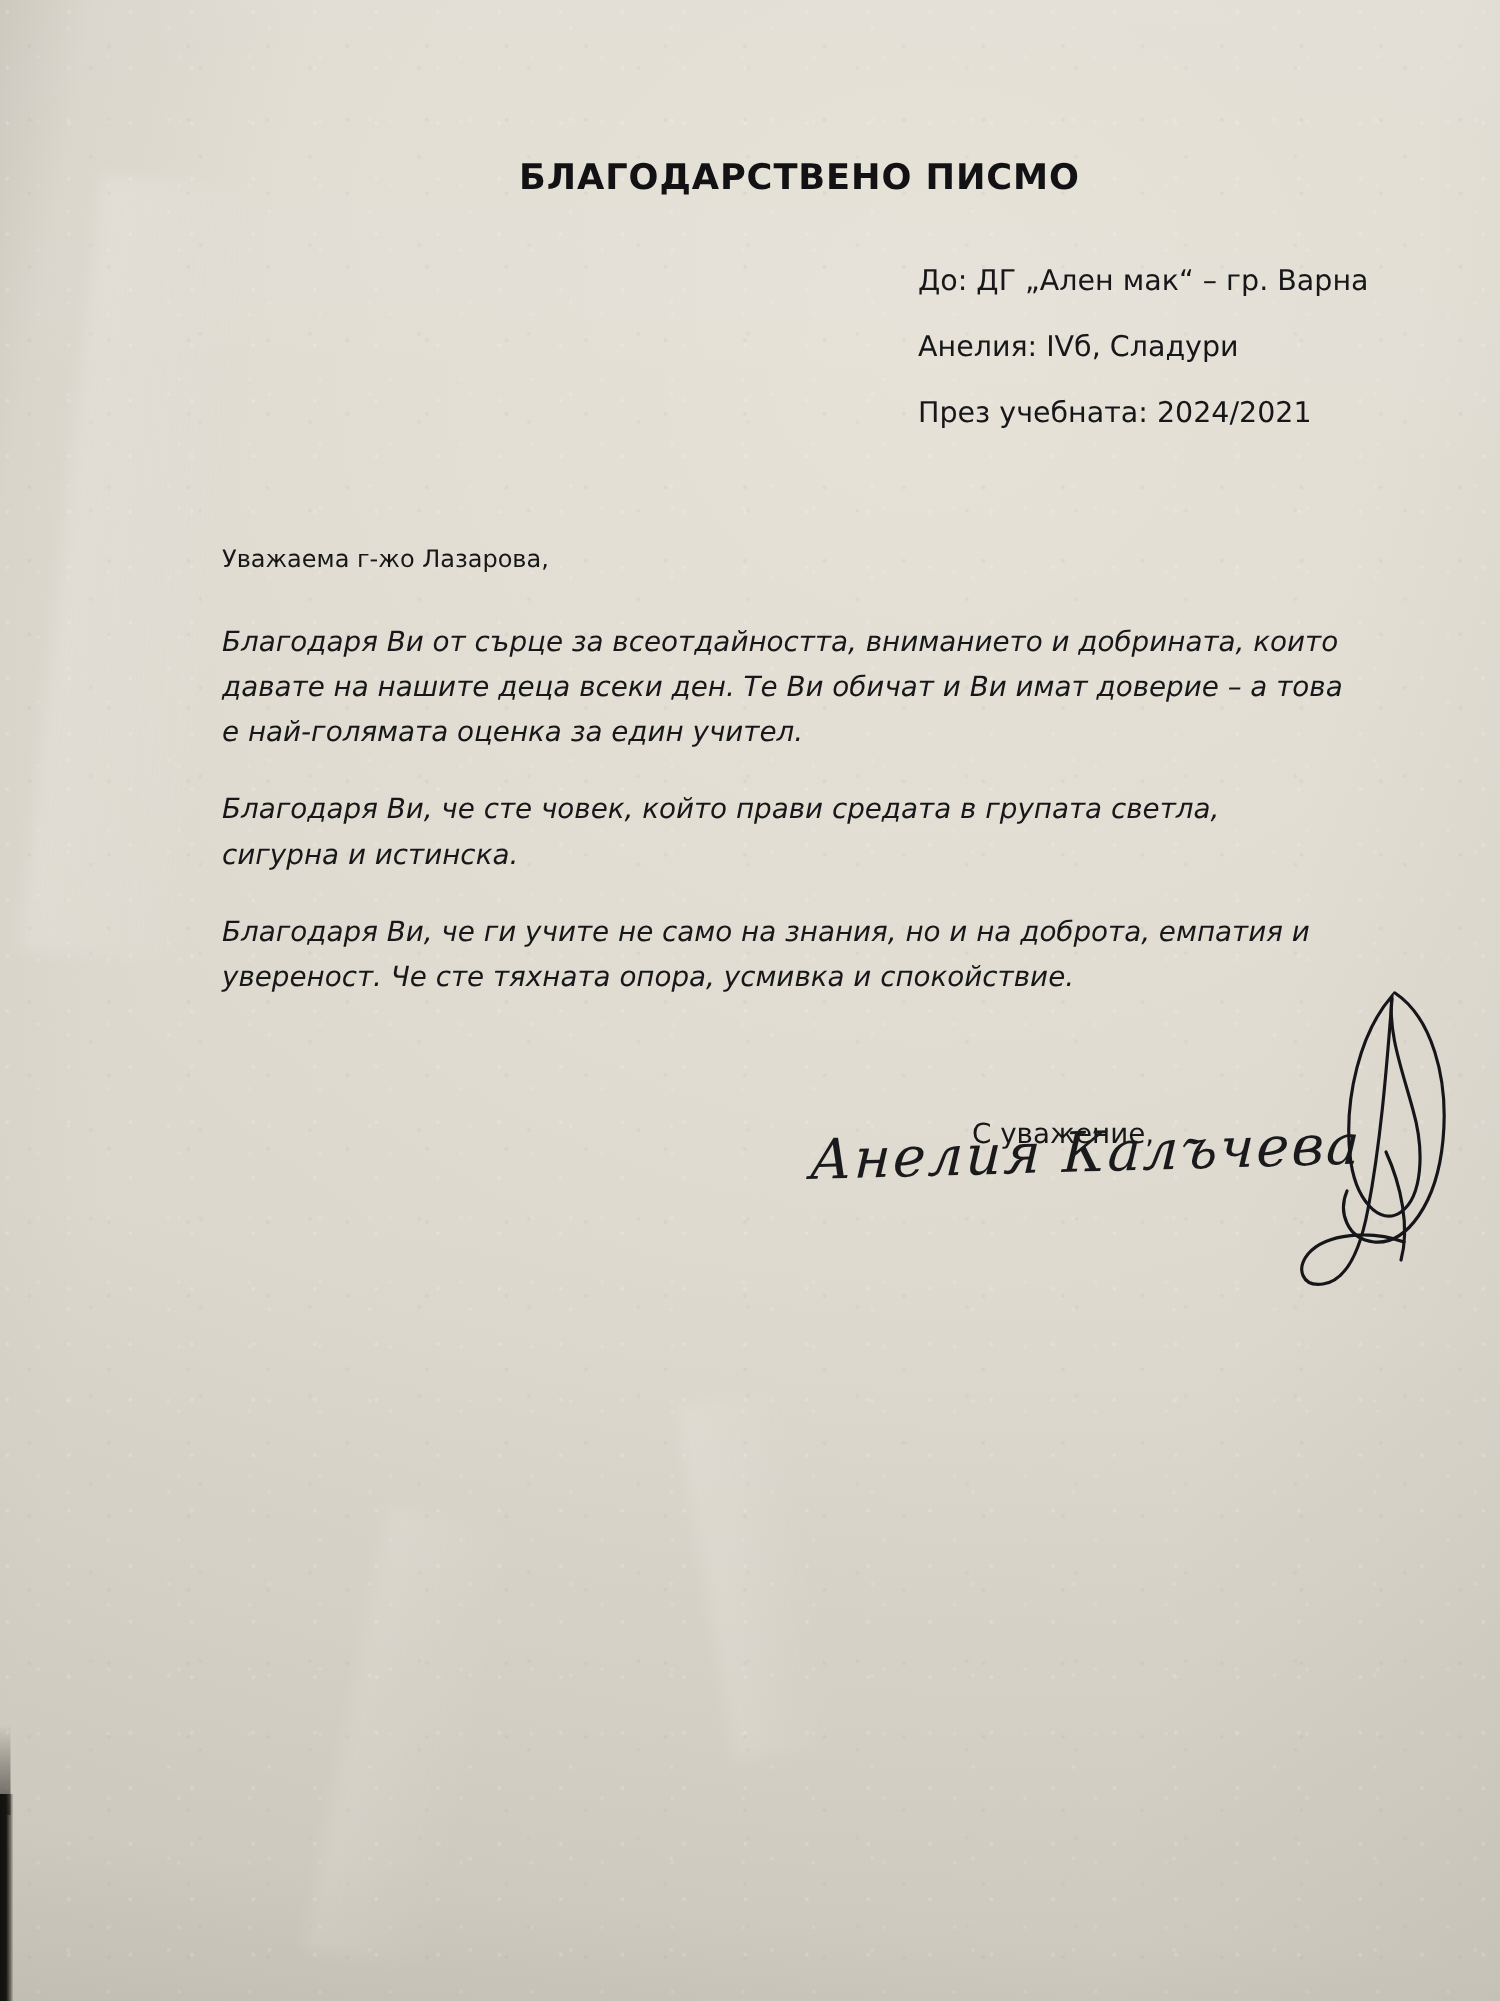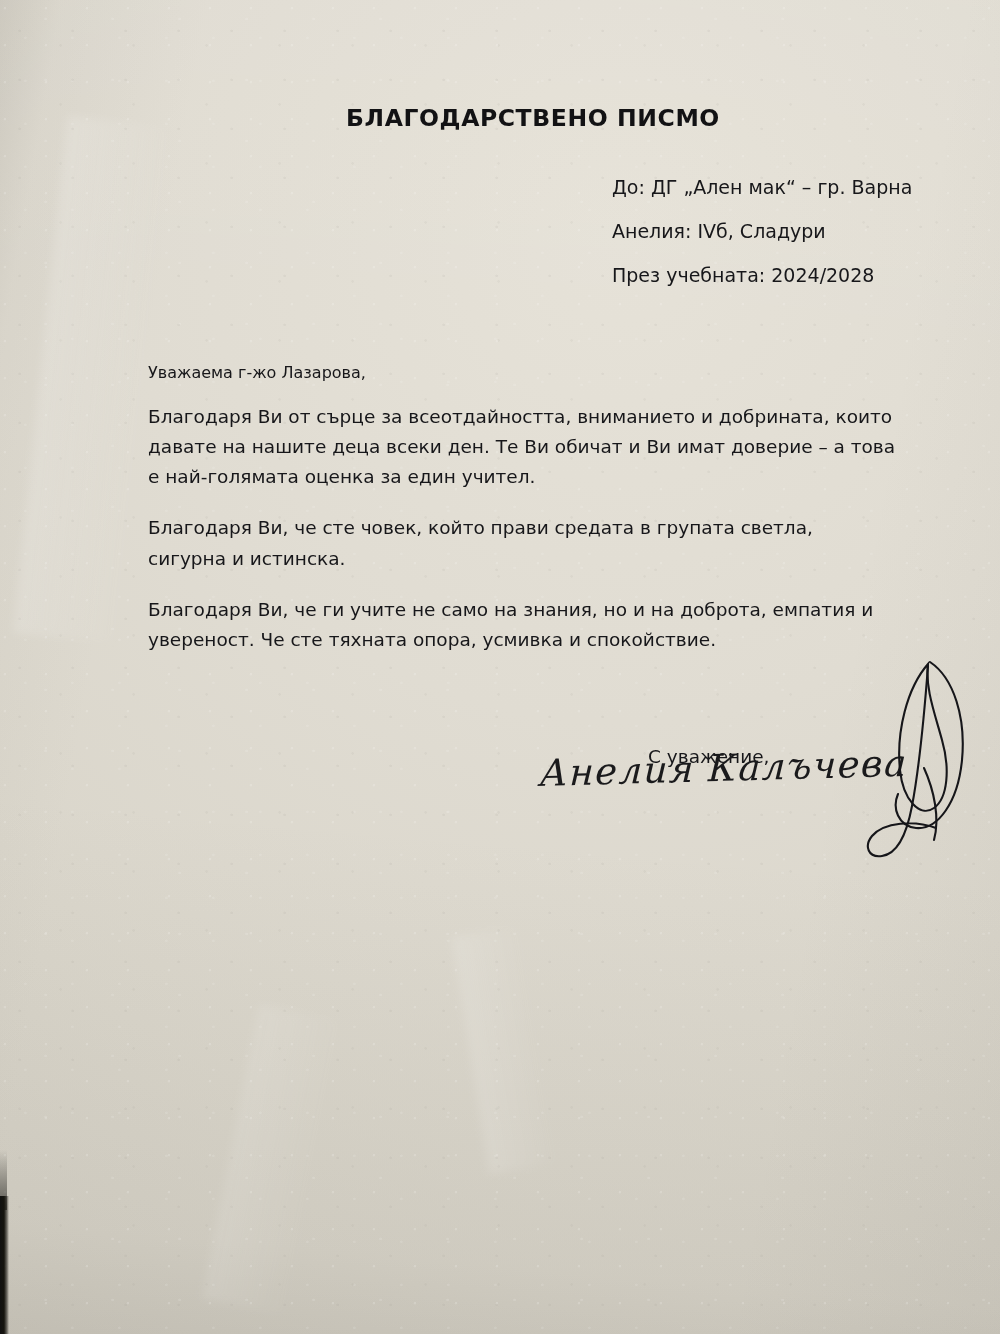--- a/index.html
+++ b/index.html
@@ -124,21 +124,22 @@
 
   .body-copy {
     position: absolute;
     left: 148px;
     top: 402px;
     width: 748px;
     font-size: 18.5px;
     line-height: 1.63;
   }
   .body-copy p {
-    margin: 0 0 21px 0;
+    margin: 12px 0 21px 0;
+    font-style: italic;
   }
 
   .closing-left {
     position: absolute;
     left: 160px;
     top: 730px;
     font-size: 18.5px;
     line-height: 1.0;
   }
   .closing-left .ln { margin-bottom: 29px; white-space: nowrap; }
@@ -189,21 +190,21 @@
   <div class="desk-edge-fade"></div>
   <div class="desk-edge"></div>
 
   <div class="sheet">
 
     <div class="doc-title">БЛАГОДАРСТВЕНО ПИСМО</div>
 
     <div class="addr-block">
       <div class="addr-line">До: ДГ „Ален мак“ – гр. Варна</div>
       <div class="addr-line">Анелия: IVб, Сладури</div>
-      <div class="addr-line">През учебната: 2024/2028</div>
+      <div class="addr-line">През учебната: 2024/2021</div>
     </div>
 
     <div class="salutation">Уважаема г-жо Лазарова,</div>
 
     <div class="body-copy">
       <p>Благодаря Ви от сърце за всеотдайността, вниманието и добрината, които давате на нашите деца всеки ден. Те Ви обичат и Ви имат доверие – а това е най-голямата оценка за един учител.</p>
       <p>Благодаря Ви, че сте човек, който прави средата в групата светла, сигурна и истинска.</p>
       <p>Благодаря Ви, че ги учите не само на знания, но и на доброта, емпатия и увереност. Че сте тяхната опора, усмивка и спокойствие.</p>
     </div>
 

